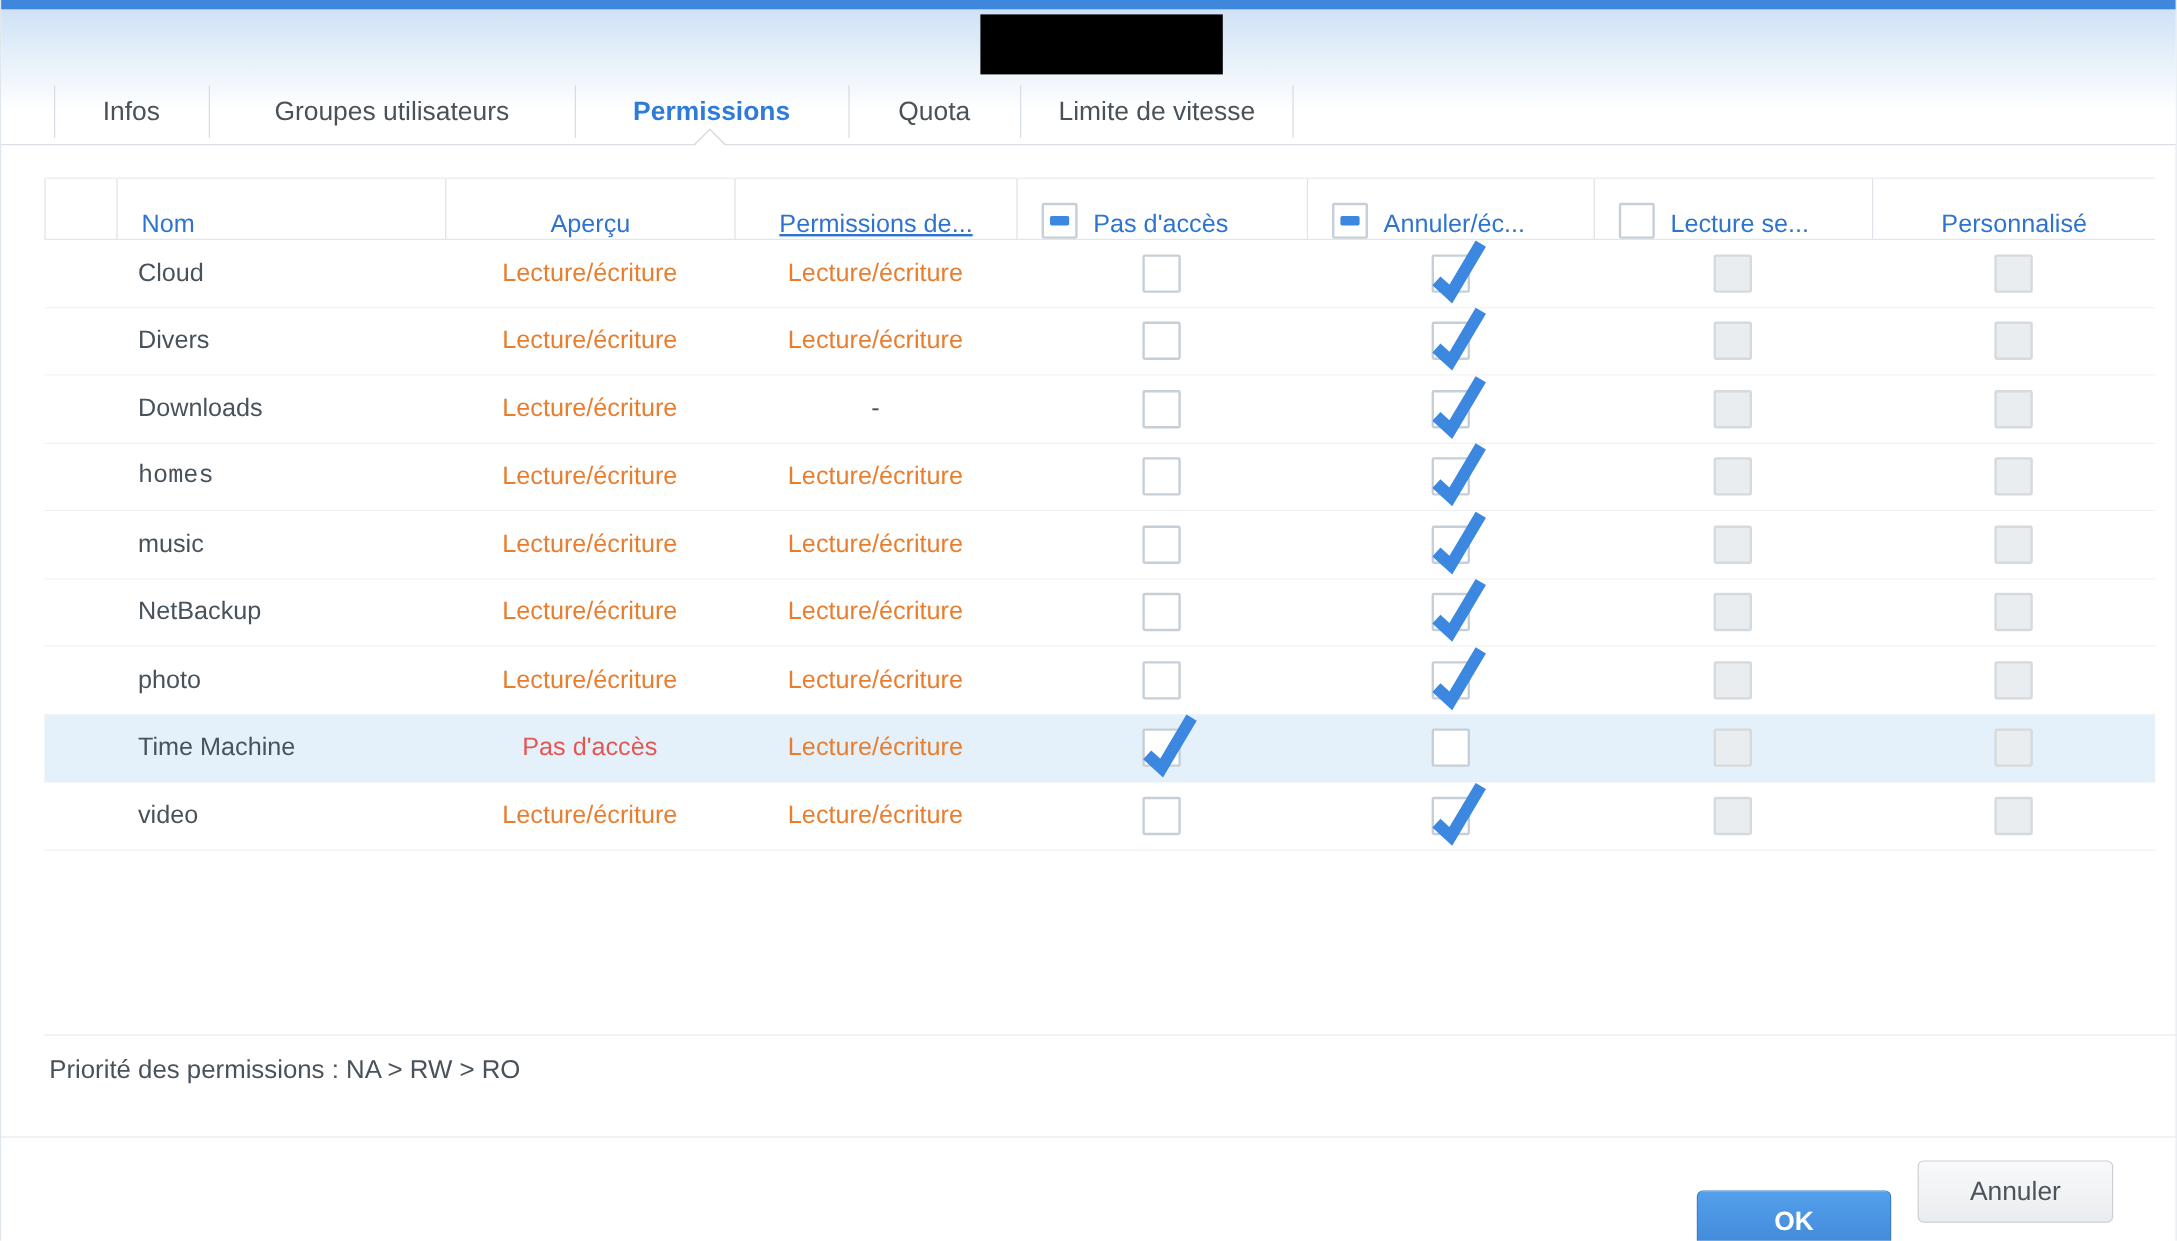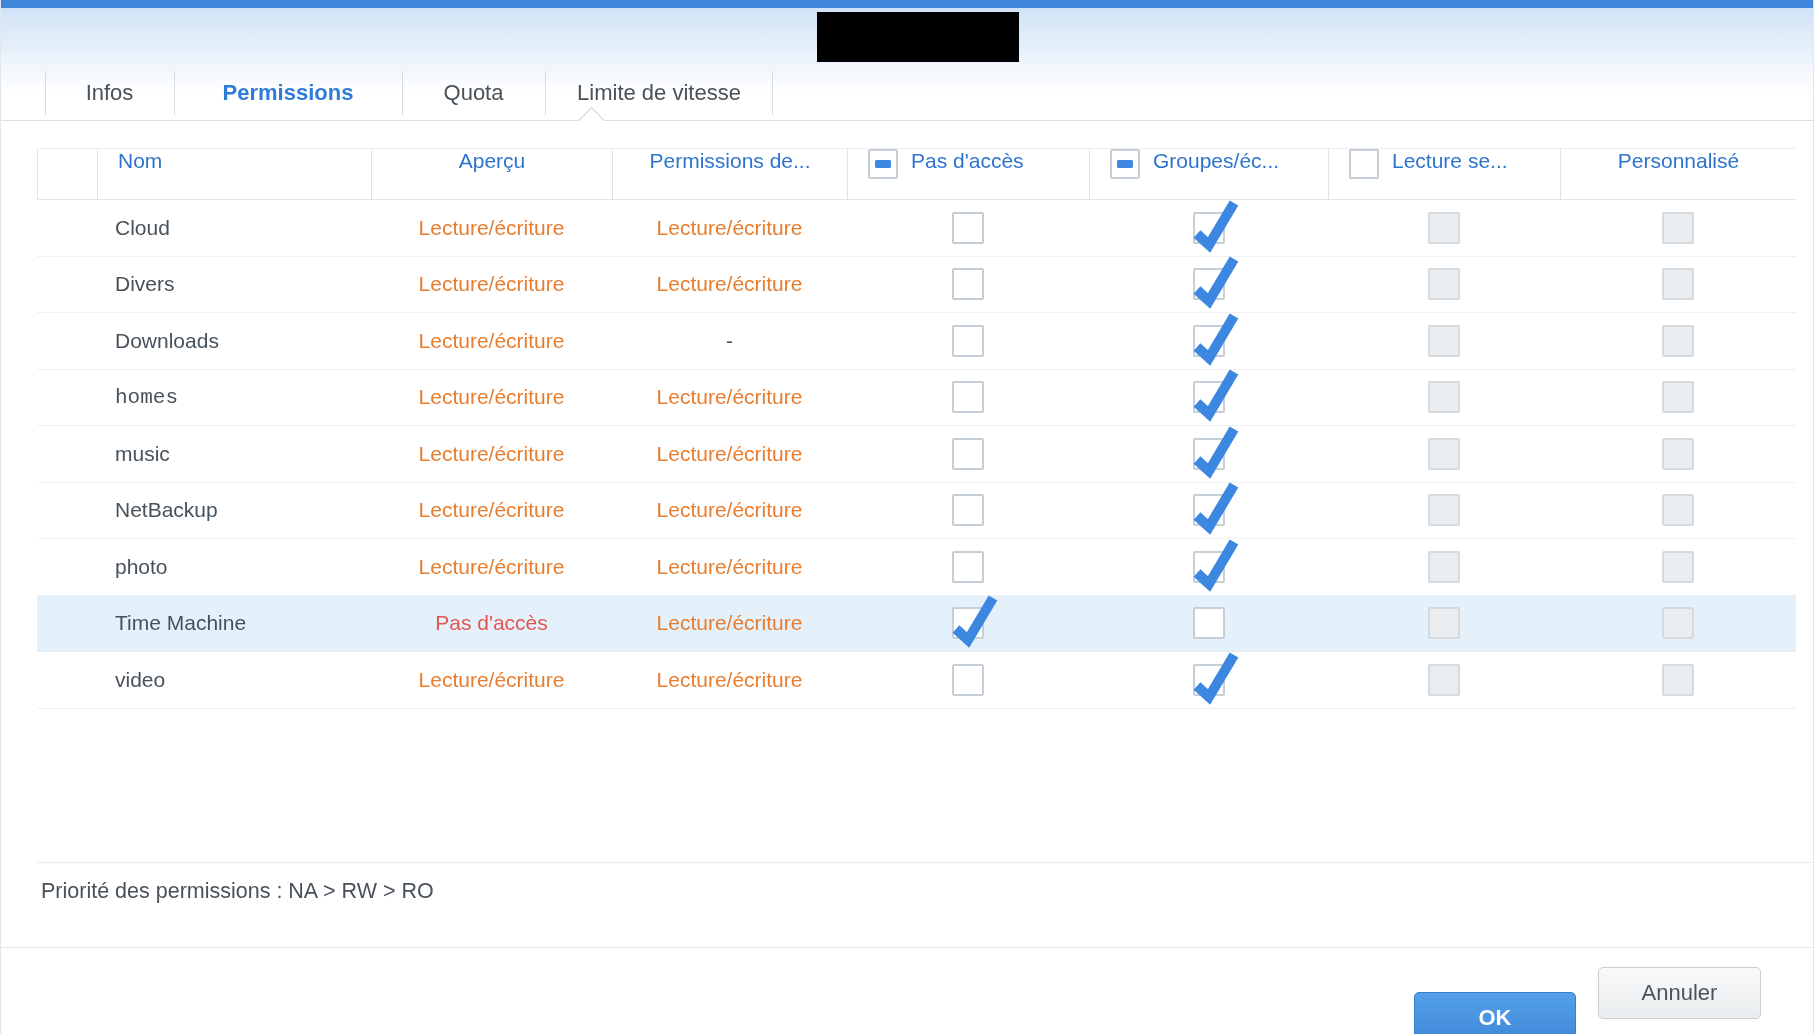--- a/index.html
+++ b/index.html
@@ -23,21 +23,21 @@
   .tab:last-child::after{content:"";position:absolute;right:0;top:5px;width:1px;height:44px;background:#d5dce3;}
   .tab.active{color:var(--active_tab_blue,#2f7bd9);font-weight:bold;}
   .tabline{position:absolute;left:0;top:120px;width:100%;height:1px;background:#d9dfe4;z-index:1;}
   .notch{position:absolute;left:581px;top:111px;width:18px;height:18px;background:#fff;
          border-left:1px solid #cfd6dc;border-top:1px solid #cfd6dc;transform:rotate(45deg);z-index:2;}
 
   
   .thead{position:absolute;left:36px;top:148px;width:1759px;height:52px;display:flex;
          border-top:1px solid #e8ecef;border-bottom:1px solid #e0e6ea;box-sizing:border-box;
          background:#fff;}
-  .hcell{position:relative;height:100%;display:flex;align-items:flex-start;box-sizing:border-box;
+  .hcell{position:relative;height:100%;display:flex;align-items:flex-end;box-sizing:border-box;
          font-size:21px;color:var(--column_header_blue,#2e74cf);border-left:1px solid #dde3e9;cursor:pointer;}
   .hcell:first-child{border-left:1px solid #dde3e9;}
   .hcell.align-left{padding-left:20px;}
   .hcell.align-center{justify-content:center;}
   .hcell.align-check{padding-left:20px;}
   .hcell .hlabel{white-space:nowrap;}
 
   .tbody{position:absolute;left:36px;top:200px;width:1759px;}
   .row{position:relative;display:flex;height:56.5px;align-items:center;
        border-bottom:1px solid #eef1f4;box-sizing:border-box;background:#fff;}
@@ -75,45 +75,46 @@
 </head>
 <body>
 
 <div class="window">
   <div class="titlebar"></div>
   <div class="hdr-gradient"></div>
   <div class="redacted"></div>
 
   <div class="tabstrip" id="tabstrip">
       <div class="tab" style="width: 129px;">Infos</div>
+      <div class="tab" style="width: 305px;">Groupes utilisateurs</div>
       <div class="tab active" style="width: 228px;">Permissions</div>
       <div class="tab" style="width: 143px;">Quota</div>
       <div class="tab" style="width: 228px;">Limite de vitesse</div>
     </div>
   <div class="tabline"></div>
   <div class="notch"></div>
 
   <div class="thead" id="thead">
       <div class="hcell" style="width: 60px;"></div>
       <div class="hcell align-left" style="width: 274px;">
         <span class="hlabel">Nom</span>
       </div>
       <div class="hcell align-center" style="width: 241px;">
         <span class="hlabel">Aperçu</span>
       </div>
-      <div class="hcell align-center" style="width: 235px;">
+      <div class="hcell align-center" style="width: 235px; text-decoration: underline;">
         <span class="hlabel">Permissions de...</span>
       </div>
       <div class="hcell align-check" style="width: 242px;">
         <span class="cbox small indeterminate"></span>
         <span class="hlabel">Pas d'accès</span>
       </div>
       <div class="hcell align-check" style="width: 239px;">
         <span class="cbox small indeterminate"></span>
-        <span class="hlabel">Groupes/éc...</span>
+        <span class="hlabel">Annuler/éc...</span>
       </div>
       <div class="hcell align-check" style="width: 232px;">
         <span class="cbox small"></span>
         <span class="hlabel">Lecture se...</span>
       </div>
       <div class="hcell align-center" style="width: 236px;">
         <span class="hlabel">Personnalisé</span>
       </div>
     </div>
   <div class="tbody" id="tbody">

